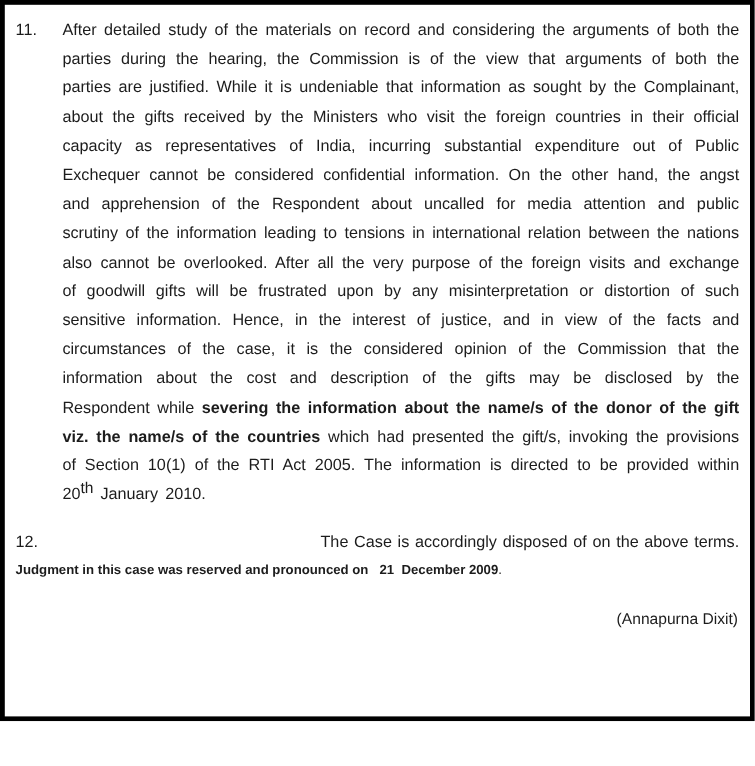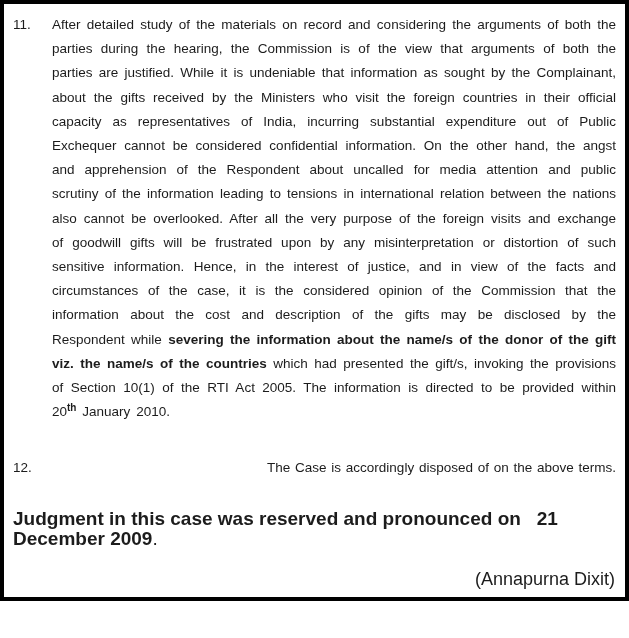--- a/index.html
+++ b/index.html
@@ -28,47 +28,45 @@
     line-height: 24.2px;
   }
   .para-body {
     flex: 1 1 auto;
     font-size: 13.5px;
     line-height: 24.2px;
     text-align: justify;
     word-spacing: 2.1px;
   }
   .para-12 {
-    margin-top: 32px;
+    margin-top: 16px;
   }
   .para-12 .para-body {
     text-align: right;
     word-spacing: 1px;
   }
   .judgment {
-    margin-top: 28px;
-    font-size: 19px;
+    font-size: 11px;
     line-height: 20px;
     white-space: pre-wrap;
   }
   .judgment b {
     font-weight: bold;
   }
   .signature {
     margin-top: 21px;
     text-align: right;
-    font-size: 18px;
+    font-size: 13px;
     line-height: 19.5px;
     padding-right: 1px;
   }
   sup.ord {
-    font-size: 10px;
+    font-size: 13px;
     line-height: 0;
     vertical-align: super;
-    font-weight: bold;
   }
   b { font-weight: bold; }
 </style>
 </head>
 <body>
 
 <div class="page">
 
   <div class="para">
     <div class="para-num">11.</div>

